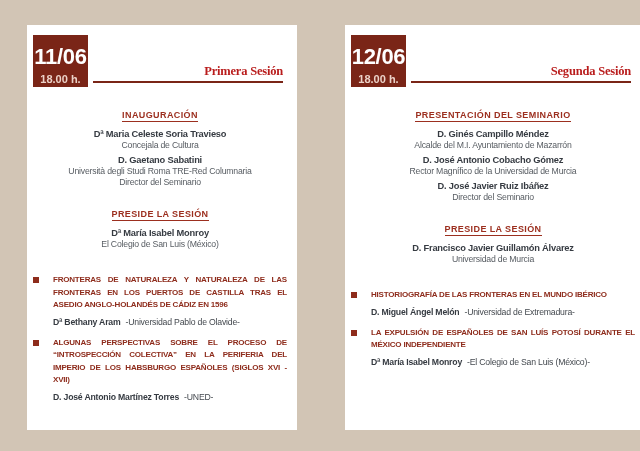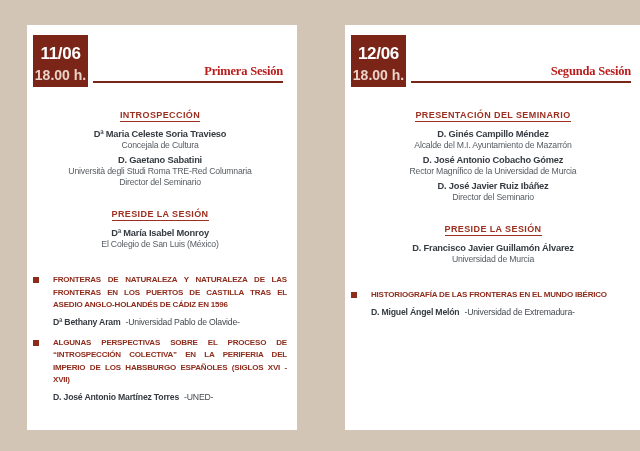--- a/index.html
+++ b/index.html
@@ -15,24 +15,24 @@
     background:#ffffff;
   }
   .panel.left  { left:27px;  width:270px; }
   .panel.right { left:345px; width:272px;padding-left:28px; }
 
   .datebox {
     position:absolute; left:6px; top:10px; width:55px; height:52px;
     background:#7a2517; color:#ffffff; text-align:center;
   }
   .datebox .date {
-    font-size:17px; font-weight:bold; margin-top:9px; letter-spacing:-0.3px;
+    font-size:22px; font-weight:bold; margin-top:9px; letter-spacing:-0.3px;
   }
   .datebox .time {
-    font-size:14px; font-weight:bold; color:#ecd2c8; margin-top:3px;
+    font-size:11px; font-weight:bold; color:#ecd2c8; margin-top:3px;
   }
   .session-row {
     position:absolute; left:66px; right:14px; top:30px; height:24px;
     border-bottom:2px solid #7a2517;
     display:flex; align-items:flex-end; justify-content:flex-end;
     padding-bottom:2px;
   }
   .session-title {
     font-size:12.5px; font-weight:bold; color:#b91c1c; letter-spacing:-0.2px;font-family:Liberation Serif, serif;
   }
@@ -82,21 +82,21 @@
   <div class="datebox">
     <div class="date">11/06</div>
     <div class="time">18.00 h.</div>
   </div>
   <div class="session-row">
     <span class="session-title">Primera Sesión</span>
   </div>
   <div class="content">
 
     <div class="section">
-      <h3 class="heading">INTROSPECCIÓN</h3>
+      <h3 class="heading">INAUGURACIÓN</h3>
       <div class="person">
         <p class="name">Dª Maria Celeste Soria Travieso</p>
         <p class="role">Concejala de Cultura</p>
       </div>
       <div class="person">
         <p class="name">D. Gaetano Sabatini</p>
         <p class="role">Università degli Studi Roma TRE-Red Columnaria</p>
         <p class="role">Director del Seminario</p>
       </div>
     </div>
@@ -158,16 +158,21 @@
         <p class="role">Universidad de Murcia</p>
       </div>
     </div>
 
     <div class="talks">
       <div class="talk">
         <span class="bullet-icon"></span>
         <p class="talk-title">HISTORIOGRAFÍA DE LAS FRONTERAS EN EL MUNDO IBÉRICO</p>
         <p class="speaker"><span class="sp-name">D. Miguel Ángel Melón</span><span class="sp-aff">-Universidad de Extremadura-</span></p>
       </div>
+      <div class="talk">
+        <span class="bullet-icon"></span>
+        <p class="talk-title">LA EXPULSIÓN DE ESPAÑOLES DE SAN LUÍS POTOSÍ DURANTE EL MÉXICO INDEPENDIENTE</p>
+        <p class="speaker"><span class="sp-name">Dª María Isabel Monroy</span><span class="sp-aff">-El Colegio de San Luis (México)-</span></p>
+      </div>
     </div>
 
   </div>
 </section>
 
 </body></html>

